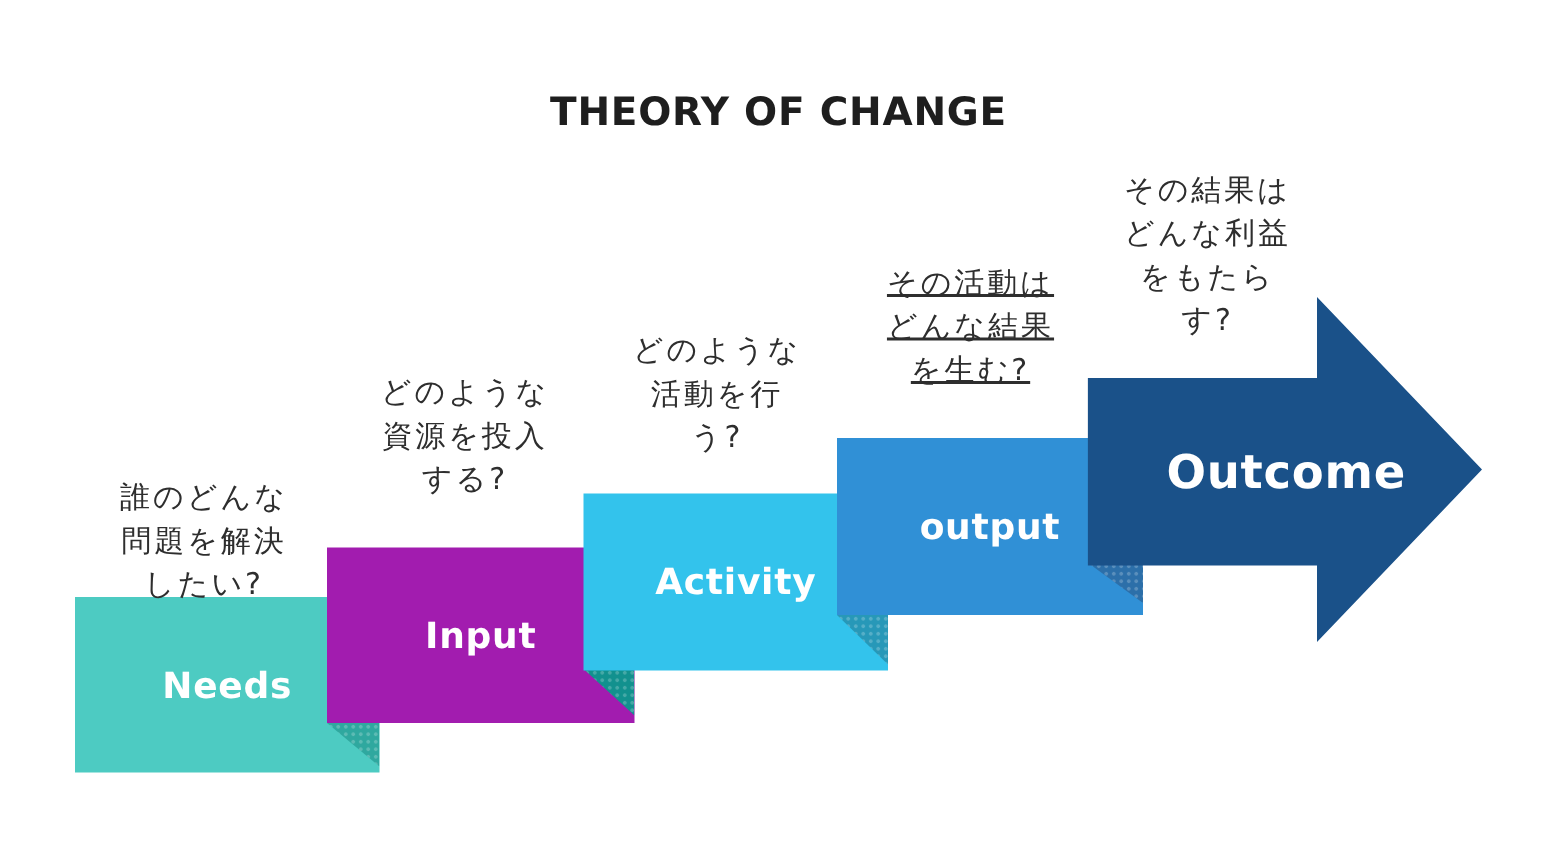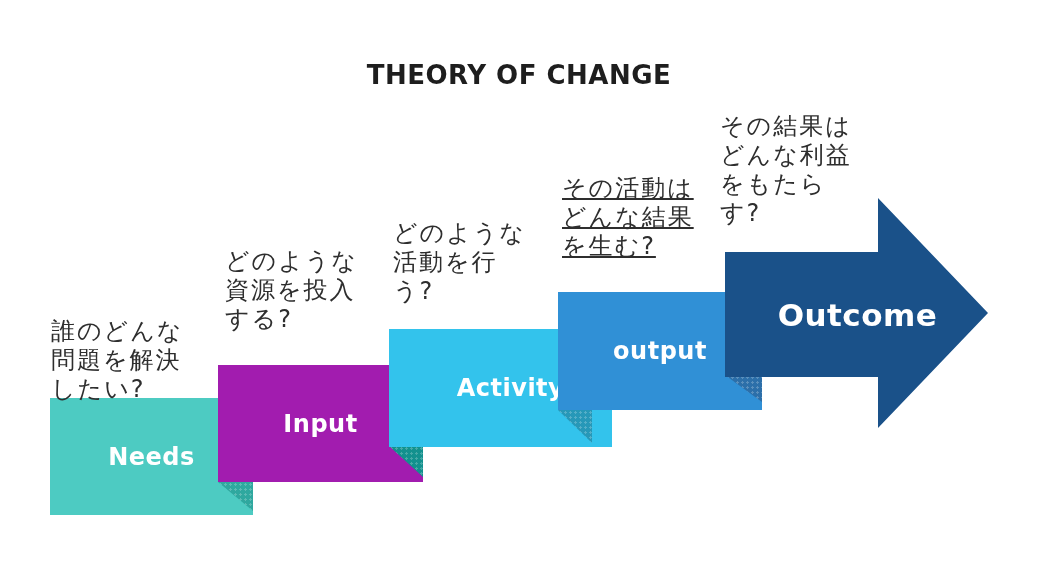--- a/index.html
+++ b/index.html
@@ -13,22 +13,23 @@
   .title{
     position:absolute;top:60px;left:0;width:100%;
     text-align:center;
     font-size:26px;line-height:30px;
     font-weight:800;
     letter-spacing:0.5px;
   }
   .step{display:contents;}
   .question{
     position:absolute;width:170px;
+    text-align:center;
     white-space:pre-line;
-    font-size:24px;line-height:29px;
+    font-size:20px;line-height:29px;
     letter-spacing:2px;
     z-index:10;
   }
   .q0{left:51px;top:284px;margin-top:33px;}
   .q1{left:225px;top:247px;}
   .q2{left:393px;top:219px;}
   .q3{left:562px;top:174px;text-decoration:underline;}
   .q4{left:720px;top:112px;}
   .block{
     position:absolute;
@@ -81,21 +82,21 @@
       <span class="label">Input</span>
     </div>
   </div>
 
   <div class="fold f2" style="background-color: rgb(18, 145, 142);"></div>
 
   <div class="step">
     <div class="question q2" style="color: rgb(46, 46, 46);">どのような
 活動を行
 う?</div>
-    <div class="block b2" style="color: rgb(255, 255, 255); background-color: rgb(51, 195, 236); padding-left: 20px;">
+    <div class="block b2" style="color: rgb(255, 255, 255); background-color: rgb(51, 195, 236);">
       <span class="label">Activity</span>
     </div>
   </div>
 
   <div class="fold f3" style="background-color: rgb(39, 152, 184);"></div>
 
   <div class="step">
     <div class="question q3" style="color: rgb(46, 46, 46);">その活動は
 どんな結果
 を生む?</div>

